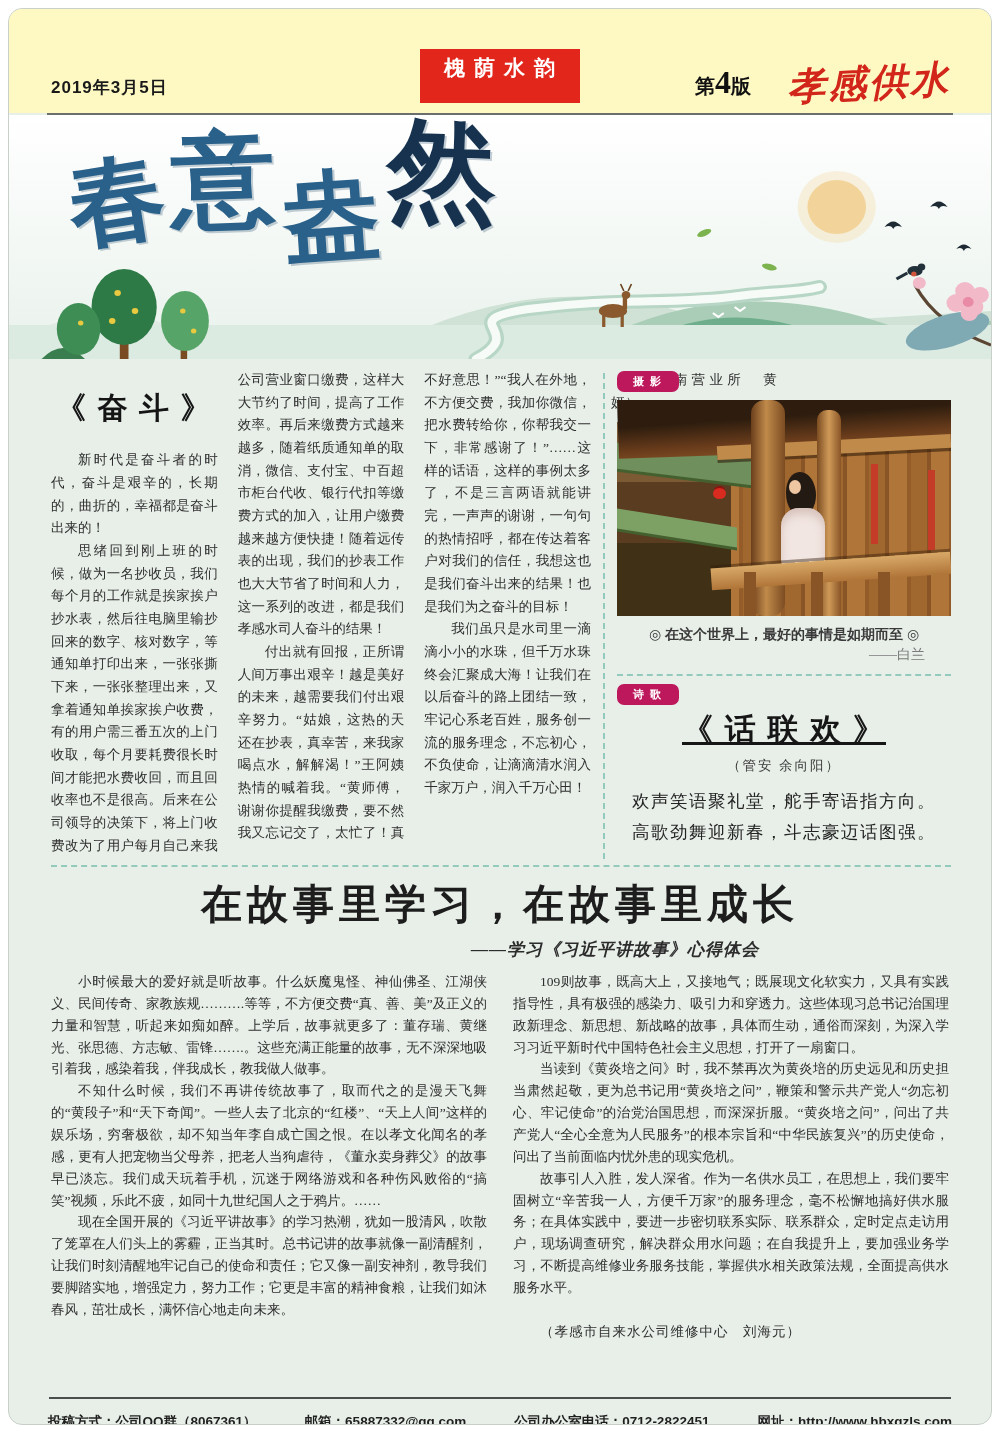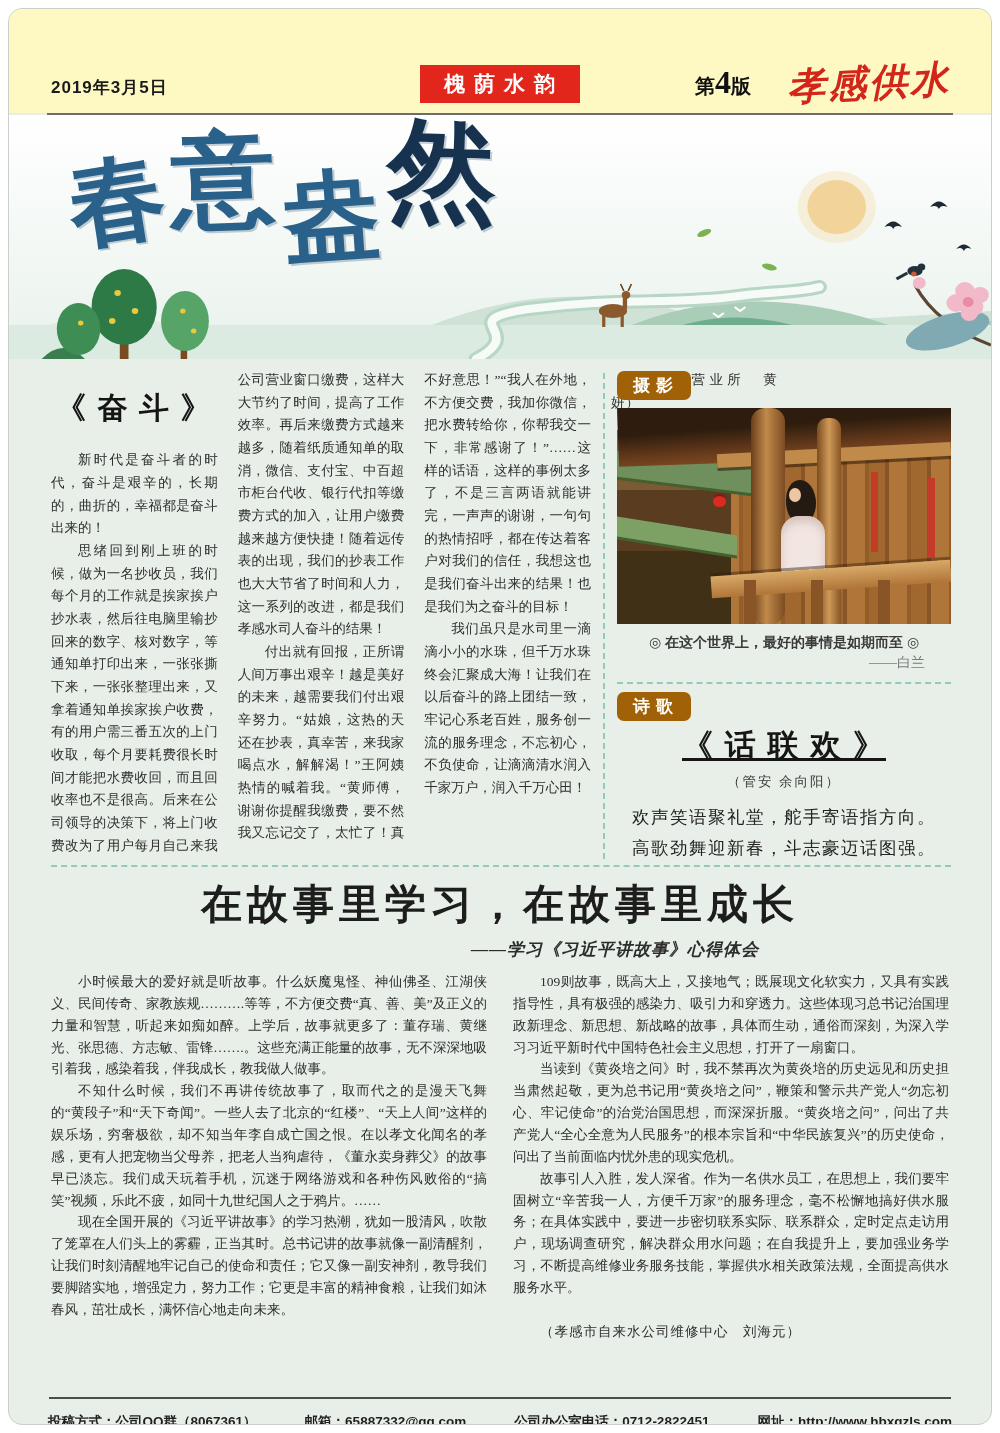--- a/index.html
+++ b/index.html
@@ -2,21 +2,21 @@
 <html><head>
 <meta charset="utf-8">
 <style>
   * { margin:0; padding:0; box-sizing:border-box; }
   html,body { width:1000px; height:1433px; background:#ffffff; font-family:"Liberation Serif","DejaVu Serif",serif; }
   .page { position:relative; width:984px; height:1417px; margin:8px; background:#e8efe9; border:1px solid #c9cfc9; border-radius:14px; overflow:hidden; }
 
   
   .header { position:relative; height:104px; background:#fef9c3; padding:0 40px; }
   .date { position:absolute; left:42px; bottom:14px; font-size:17px; color:#1a1a1a; letter-spacing:1px; font-family:"Liberation Sans","DejaVu Sans",sans-serif; font-weight:700; }
-  .badge { position:absolute; left:50%; transform:translateX(-50%); bottom:10px; background:#e2261c; color:#fff; font-weight:900; font-size:21px; letter-spacing:9px; padding:5px 16px 5px 24px; font-family:"Liberation Sans","DejaVu Sans",sans-serif; }
+  .badge { position:absolute; left:50%; transform:translateX(-50%); bottom:10px; background:#e2261c; color:#fff; font-weight:900; font-size:21px; letter-spacing:9px; padding:5px 16px 21px 24px; font-family:"Liberation Sans","DejaVu Sans",sans-serif; }
   .edition { position:absolute; right:240px; bottom:12px; font-weight:900; color:#111; }
   .edition .ed-fix { font-size:20px; }
   .edition .ed-num { font-size:32px; }
   .masthead { position:absolute; right:40px; bottom:4px; color:#d2261b; font-size:38px; font-weight:900; font-style:italic; letter-spacing:3px; transform:rotate(-3deg); font-family:"Liberation Serif","DejaVu Serif",serif; }
   .header-rule { height:2px; background:#6a6f6d; margin:0 38px; }
 
   
   .banner { position:relative; height:244px; overflow:hidden; }
   .banner svg { position:absolute; inset:0; width:100%; height:100%; }
   .calli { position:absolute; left:58px; top:16px; font-weight:900; color:#2a618a; letter-spacing:2px; }
@@ -29,21 +29,21 @@
   
   .top-section { display:flex; padding:10px 40px 0 42px; height:500px; }
   .art-left { width:540px; height:100%; }
   .fendou-body { height:100%; column-count:3; column-gap:20px; font-size:13.5px; line-height:1.68; color:#2e2e2e; text-align:justify; }
   .fendou-title { text-align:center; font-size:30px; font-weight:900; letter-spacing:2px; color:#151515; padding:14px 0 16px; break-after:avoid; }
   .fendou-body p { text-indent:2em; }
   .sig { text-indent:1em; margin-top:22px; letter-spacing:1px; }
   .vdash { border-left:2px dashed #93cabb; margin:4px 12px 0 12px; }
 
   .side-right { flex:1; padding-top:2px; }
-  .tag { display:inline-block; background:#a16207; color:#fff; font-weight:900; font-size:17px; letter-spacing:6px; padding:3px 12px 3px 16px; border-radius:7px; font-family:"Liberation Sans","DejaVu Sans",sans-serif; }
+  .tag { display:inline-block; background:#be185d; color:#fff; font-weight:900; font-size:11px; letter-spacing:6px; padding:3px 12px 3px 16px; border-radius:7px; font-family:"Liberation Sans","DejaVu Sans",sans-serif; }
 
   
   .photo { position:relative; width:100%; height:216px; margin-top:8px; overflow:hidden;
            background:repeating-linear-gradient(90deg,#a0672f 0 16px,#8a5526 16px 20px,#b07538 20px 38px,#935c29 38px 42px); }
   .ph-beam { position:absolute; left:0; right:0; top:0; height:56px; background:linear-gradient(178deg,#2e1d0e 0 40%,#6b3d1c 75%,#8a5526 100%); transform:rotate(-2deg) scaleY(1.05); transform-origin:left top; }
   .ph-beam2 { position:absolute; left:30%; right:0; top:40px; height:14px; background:#c08a4a; transform:rotate(-3deg); box-shadow:0 3px 0 rgba(40,22,8,.55); }
   .ph-left { position:absolute; left:0; top:0; width:34%; height:100%; background:linear-gradient(#c9d4d2 0 10%,#7c5a33 10% 38%,#5a3c20 38% 66%,#403015 66% 100%); }
   .ph-roof1 { position:absolute; left:0; top:52px; width:150px; height:26px; background:#6f8f5c; transform:skewY(7deg); box-shadow:0 3px 0 #45602f; }
   .ph-roof2 { position:absolute; left:0; top:118px; width:120px; height:20px; background:#7da065; transform:skewY(9deg); box-shadow:0 3px 0 #45602f; }
   .ph-lantern { position:absolute; left:96px; top:88px; width:13px; height:11px; border-radius:50%; background:#d92b1f; box-shadow:0 -3px 0 -1px #8c1510; }

